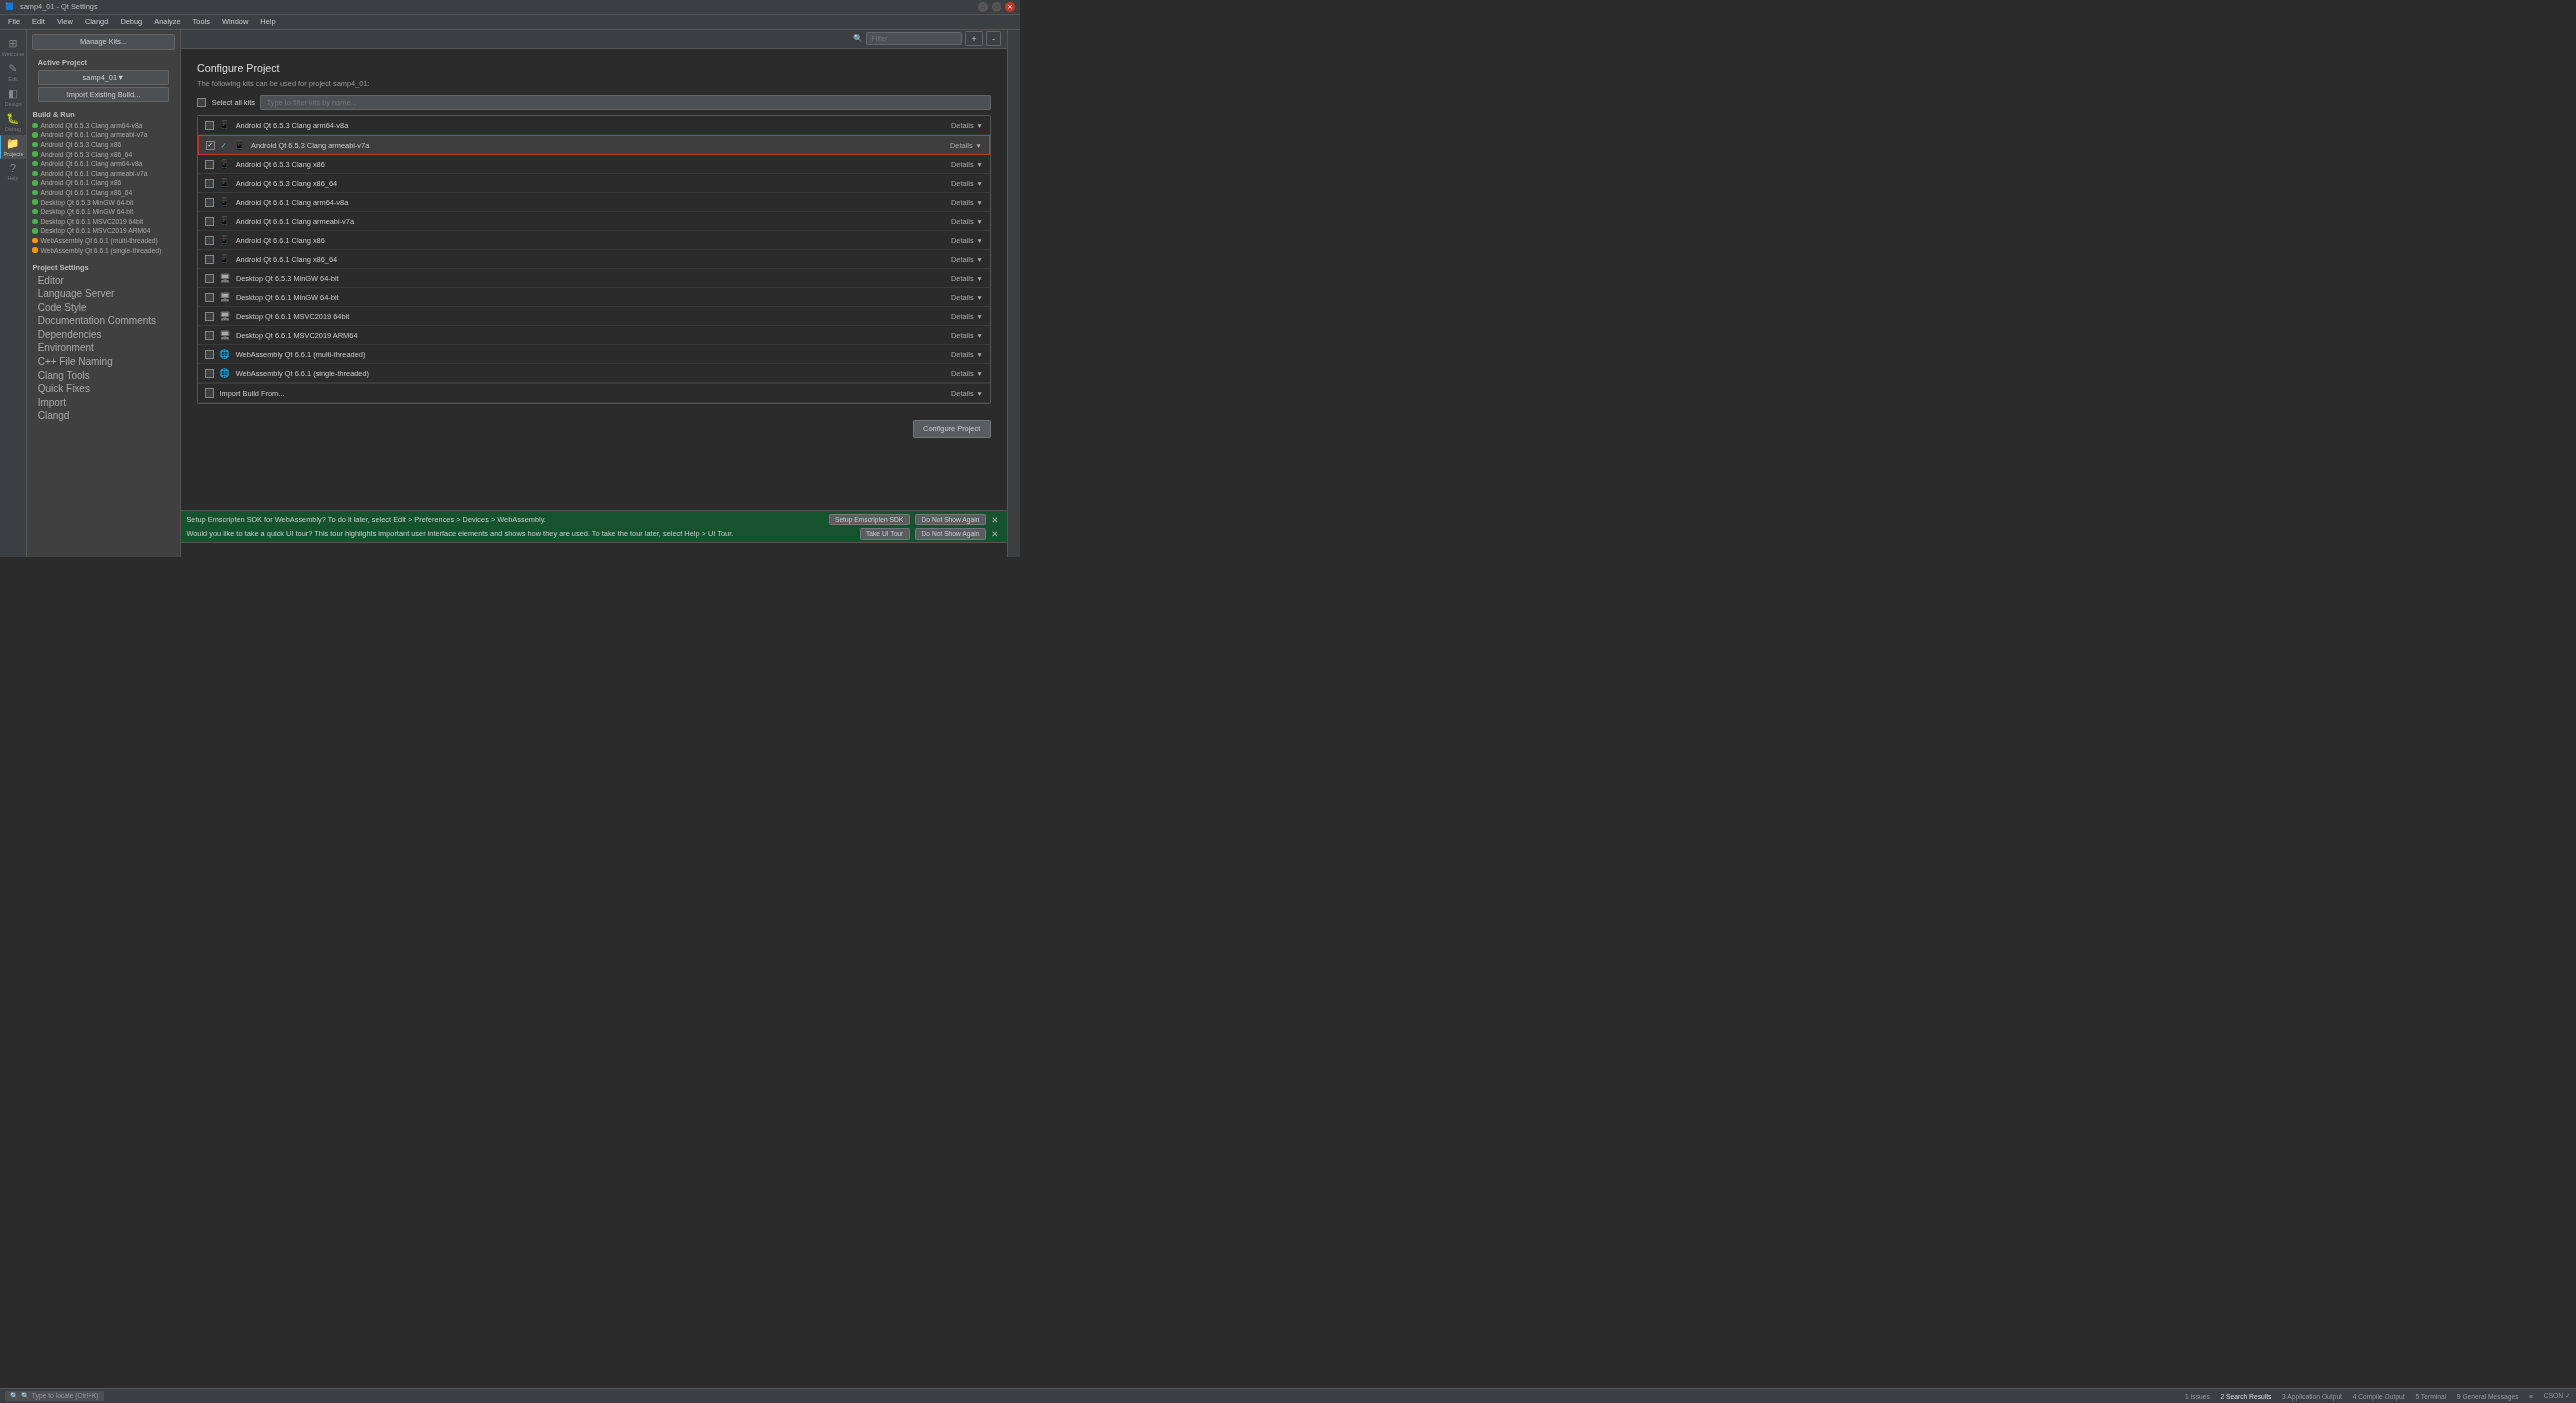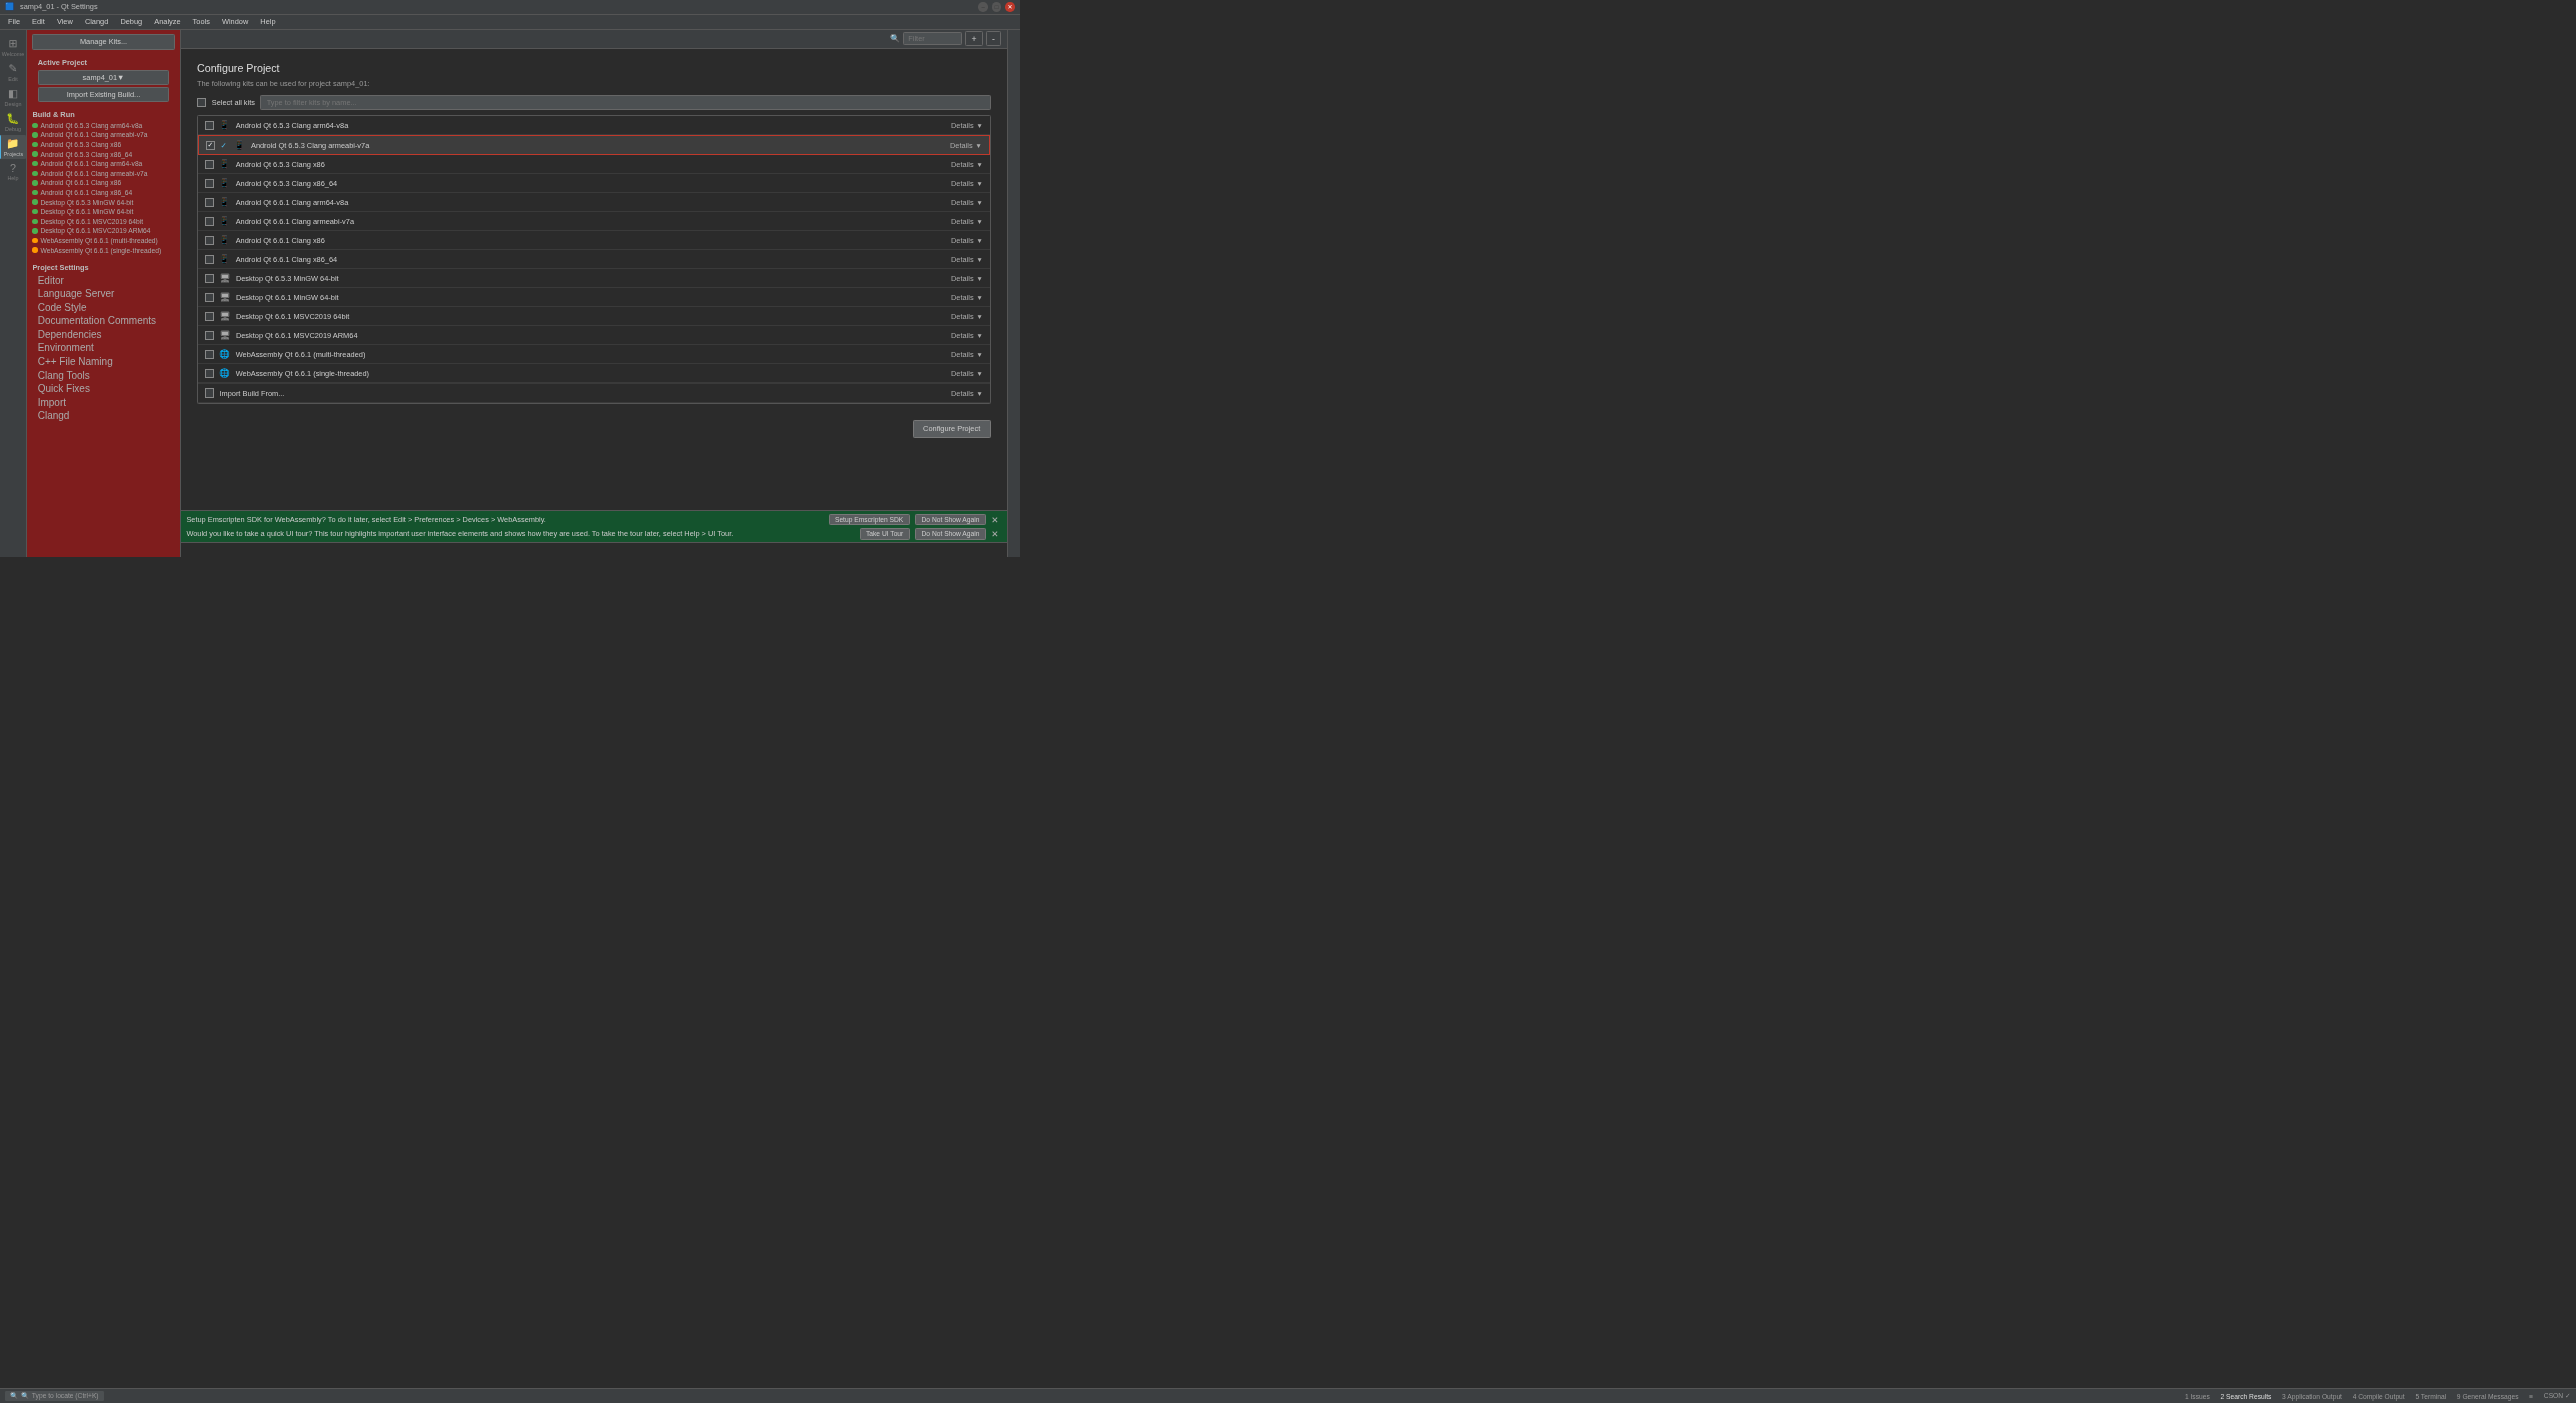--- a/index.html
+++ b/index.html
@@ -64,21 +64,21 @@
       display: flex;
       flex-direction: column;
       align-items: center;
       padding-top: 2.7px;
       gap: 2.7px;
     }
 
     
     #sidebar {
       width: 154px;
-      background: #7f1d1d;
+      background: #404040;
       border-right: 0.7px solid #555;
       display: flex;
       flex-direction: column;
       overflow: hidden;
     }
 
     #manage-kits-btn {
       margin: 4px 5.4px;
       background: #4c5052;
       border: 0.7px solid #666;
@@ -521,21 +521,21 @@
             <div class="settings-item">Clangd</div>
           </div>
       </div>
     </div>
   </div>
 
   <div id="main-with-toolbar">
 
     <div style="background:#3c3f41; height:19px; border-bottom:0.7px solid #555; display:flex; align-items:center; padding:0 5.4px; justify-content:flex-end; gap:2.7px;">
       <span style="color:#888; font-size:8px;">🔍</span>
-      <input class="toolbar-search" style="background: rgb(76, 80, 82); border: 0.7px solid rgb(102, 102, 102); color: rgb(204, 204, 204); padding: 1.3px 4px; font-size: 7.4px; width: 59px; border-radius: 1.3px;" placeholder="Filter">
+      <input class="toolbar-search" style="background: rgb(76, 80, 82); border: 0.7px solid rgb(102, 102, 102); color: rgb(204, 204, 204); padding: 1.3px 4px; font-size: 7.4px; width: 96px; border-radius: 1.3px;" placeholder="Filter">
       <button class="toolbar-btn" style="background:none; border:0.7px solid #666; color:#ccc; padding:1.3px 5.4px; font-size:8.7px; cursor:pointer; border-radius:1.3px;">+</button>
       <button class="toolbar-btn" style="background:none; border:0.7px solid #666; color:#ccc; padding:1.3px 5.4px; font-size:8.7px; cursor:pointer; border-radius:1.3px;">-</button>
     </div>
 
     <div id="content">
       <h2 id="configure-title" style="font-size:10.7px; color:#ddd; margin-bottom:5.4px; font-weight:normal;">Configure Project</h2>
       <p id="project-hint" style="font-size:7.4px; color:#999; margin-bottom:6.7px;">The following kits can be used for project samp4_01:</p>
 
       <div id="select-all-row" style="display:flex; align-items:center; gap:5.4px; margin-bottom:5.4px;">
         <div class="checkbox-cell" style="width:9.4px; height:9.4px; border:0.7px solid #888; background:#3c3f41; flex-shrink:0; display:flex; align-items:center; justify-content:center; font-size:6.7px;"></div>

